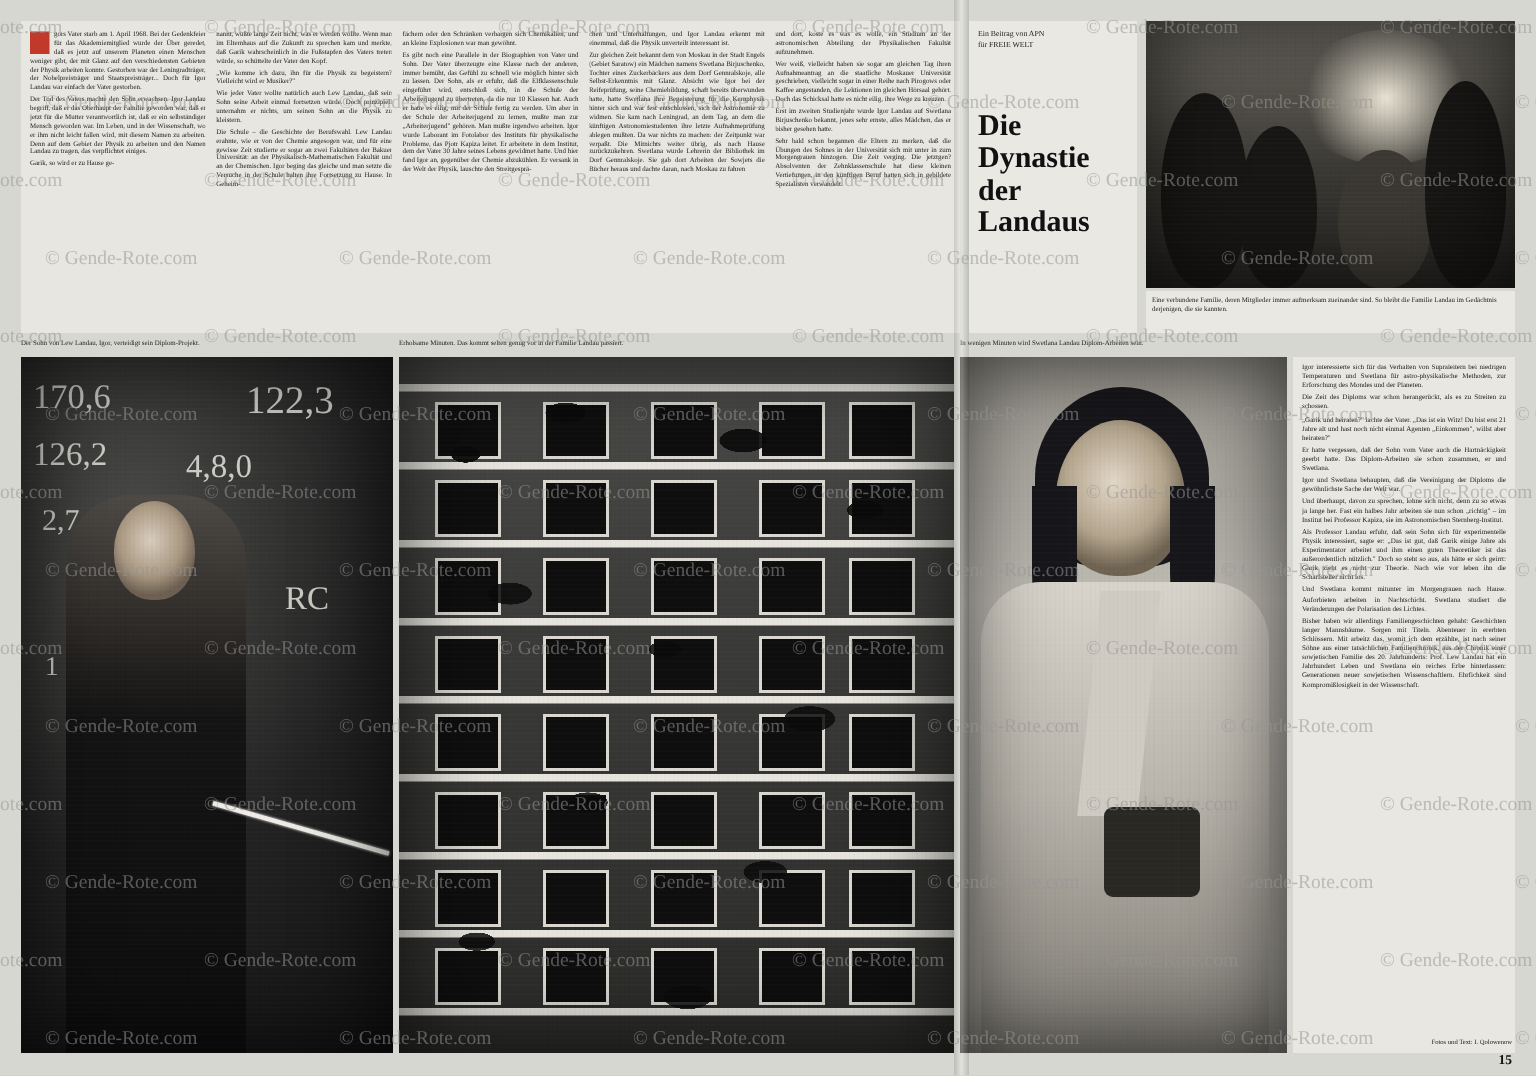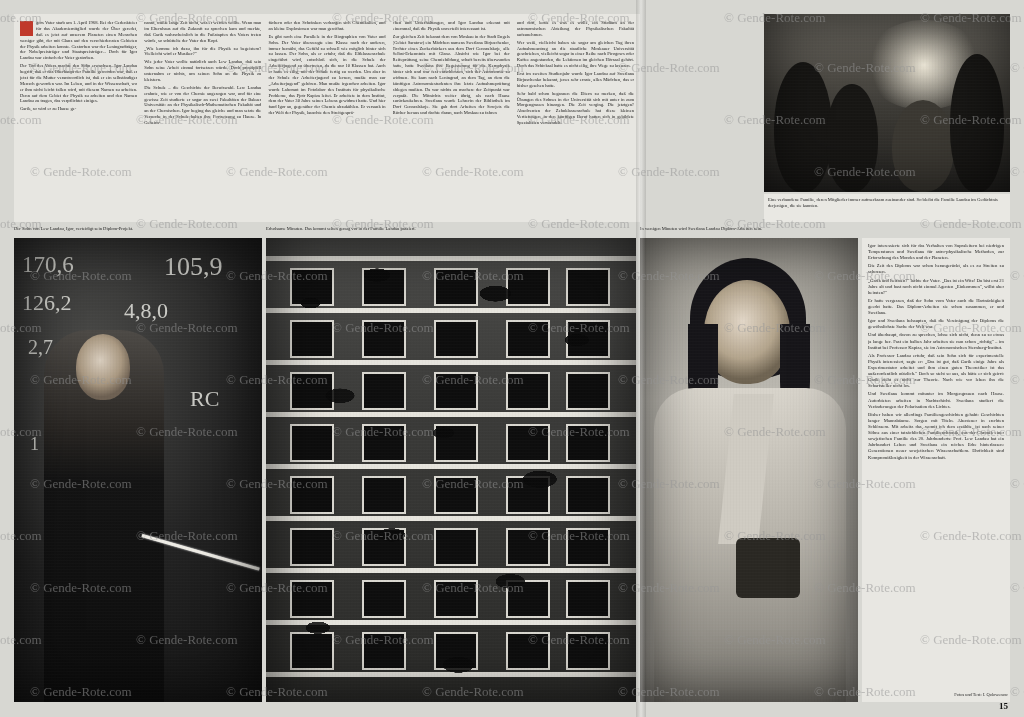--- a/index.html
+++ b/index.html
@@ -127,20 +127,32 @@
       <div class="col">
         <p>und dort, koste es was es wolle, ein Studium an der astronomischen Abteilung der Physikalischen Fakultät aufzunehmen.</p>
         <p>Wer weiß, vielleicht haben sie sogar am gleichen Tag ihren Aufnahmeantrag an die staatliche Moskauer Universität geschrieben, vielleicht sogar in einer Reihe nach Pirogows oder Kaffee angestanden, die Lektionen im gleichen Hörsaal gehört. Doch das Schicksal hatte es nicht eilig, ihre Wege zu kreuzen.</p>
         <p>Erst im zweiten Studienjahr wurde Igor Landau auf Swetlana Birjuschenko bekannt, jenes sehr ernste, alles Mädchen, das er bisher gesehen hatte.</p>
         <p>Sehr bald schon begannen die Eltern zu merken, daß die Übungen des Sohnes in der Universität sich mit unter in zum Morgengrauen hinzogen. Die Zeit verging. Die jetztgen? Absolventen der Zehnklassenschule hat diese kleinen Vertiefungen, in den künftigen Beruf hatten sich in gebildete Spezialisten verwandelt.</p>
         <p></p>
       </div>
     </div>
   </div>
 
+  <div class="masthead">
+    <div class="mh-credit">
+      <div>Ein Beitrag von APN</div>
+      <div>für FREIE WELT</div>
+    </div>
+    <div class="mh-title">
+      <div>Die</div>
+      <div>Dynastie</div>
+      <div>der</div>
+      <div>Landaus</div>
+    </div>
+  </div>
 
   <div class="photo-top photo">
     <div class="top-photo-inner">
       <div class="tp-light" style="left:100px;top:6px;width:120px;height:90px;"></div>
       <div class="tp-fig" style="left:10px;top:48px;width:58px;height:130px;"></div>
       <div class="tp-fig" style="left:62px;top:70px;width:52px;height:108px;"></div>
       <div class="tp-fig" style="left:128px;top:86px;width:62px;height:92px;background:#3b3832;"></div>
       <div class="tp-fig" style="left:186px;top:40px;width:54px;height:138px;"></div>
     </div>
     <div class="grain"></div>
@@ -150,21 +162,21 @@
 
   <div class="capstrip">
     <span style="left:0px;">Der Sohn von Lew Landau, Igor, verteidigt sein Diplom-Projekt.</span>
     <span style="left:252px;">Erholsame Minuten. Das kommt selten genug vor in der Familie Landau passiert.</span>
     <span style="left:626px;">In wenigen Minuten wird Swetlana Landau Diplom-Arbeiten sein.</span>
   </div>
 
   <div class="photo ph1">
     <div class="blackboard"></div>
     <span class="chalk" style="left:8px;top:14px;font-size:23px;">170,6</span>
-    <span class="chalk" style="left:150px;top:14px;font-size:26px;">105,9</span>
+    <span class="chalk" style="left:150px;top:14px;font-size:26px;">122,3</span>
     <span class="chalk" style="left:8px;top:52px;font-size:22px;">126,2</span>
     <span class="chalk" style="left:110px;top:60px;font-size:22px;">4,8,0</span>
     <span class="chalk" style="left:14px;top:98px;font-size:20px;">2,7</span>
     <span class="chalk" style="left:176px;top:148px;font-size:22px;">RC</span>
     <span class="chalk" style="left:16px;top:196px;font-size:18px;">1</span>
     <div class="teacher"></div>
     <div class="face"></div>
     <div class="pointer"></div>
     <div class="grain"></div>
     <div class="vig"></div>

